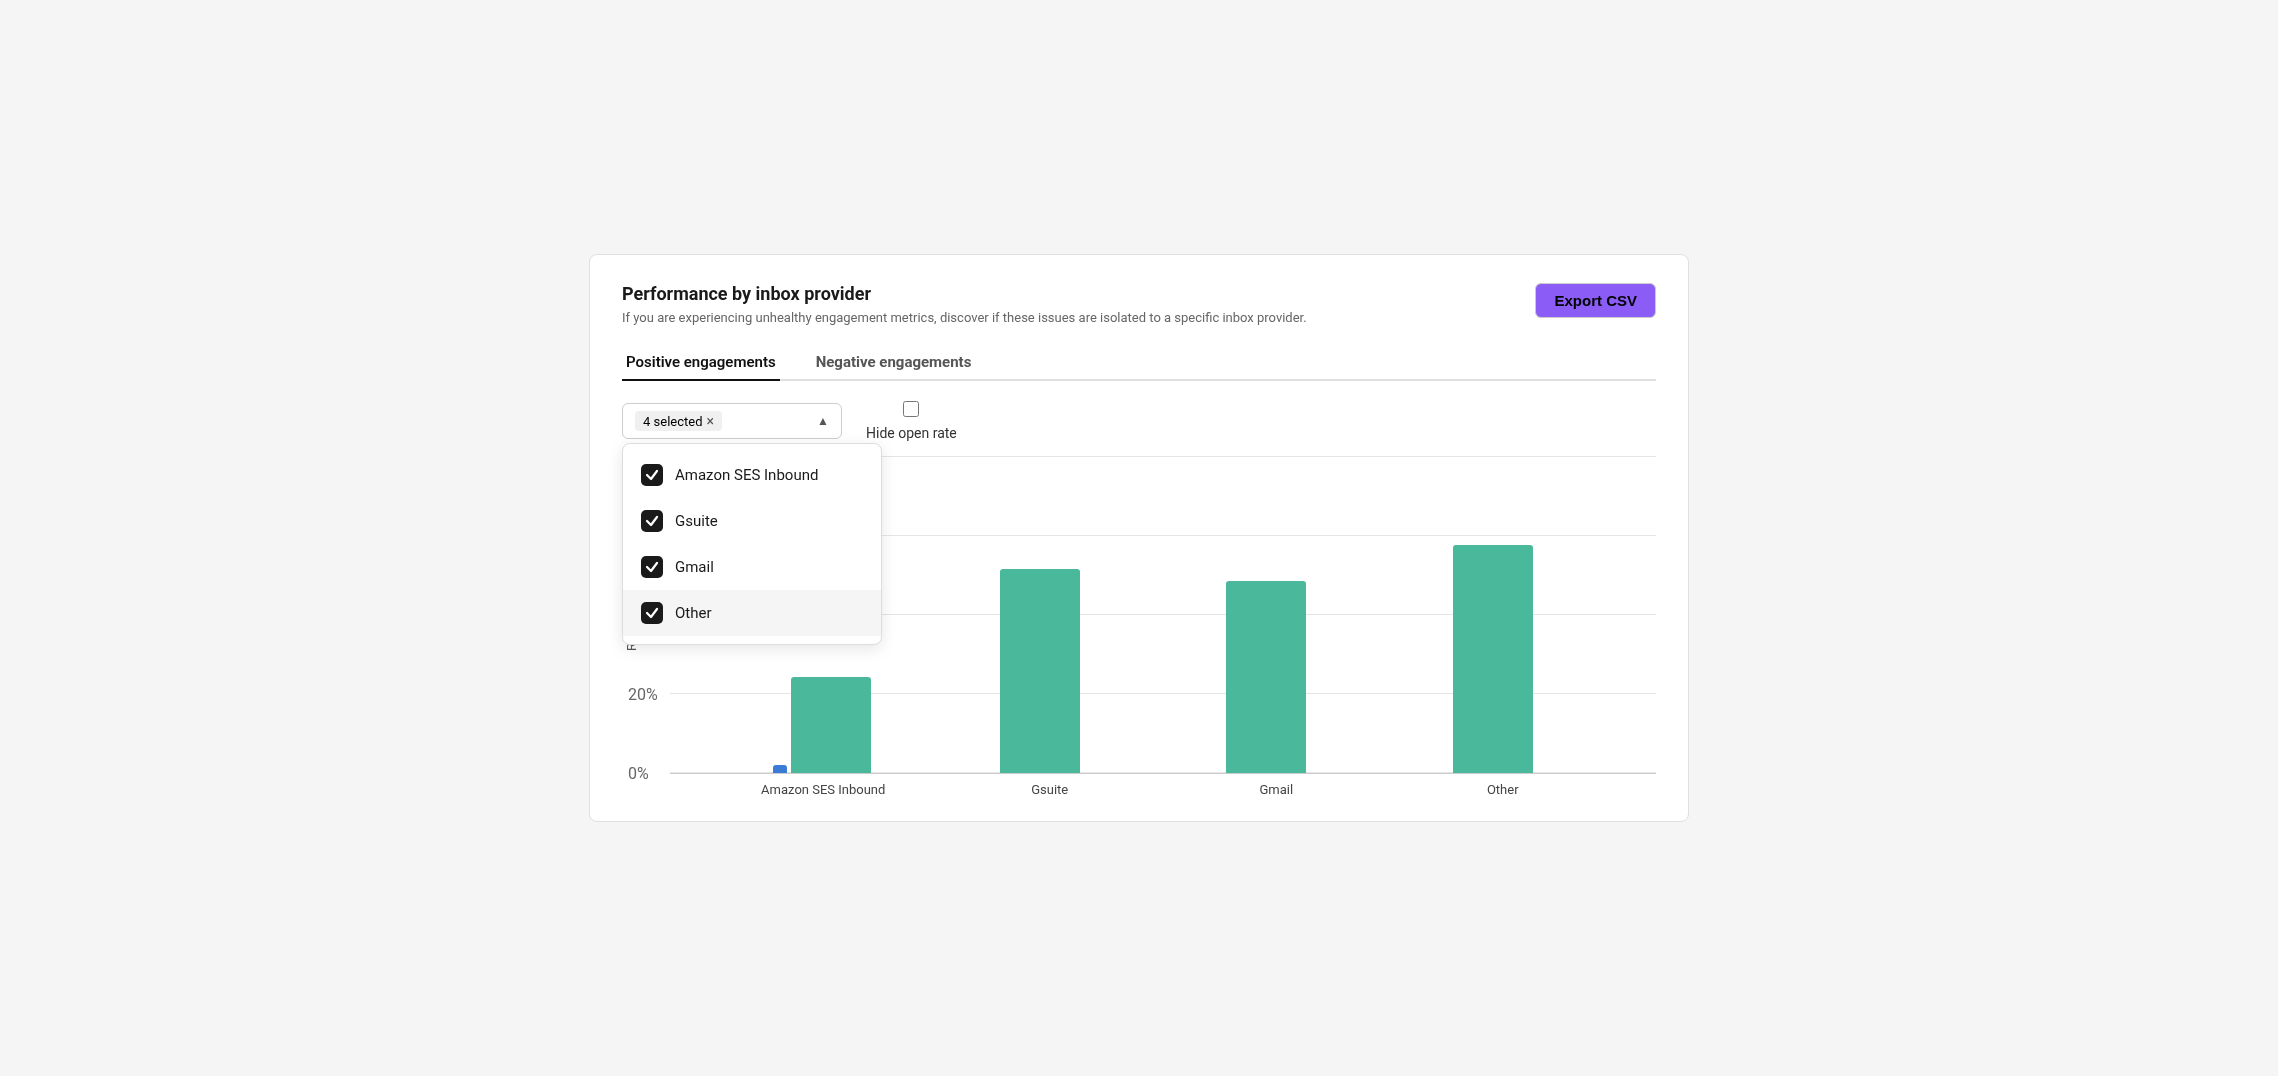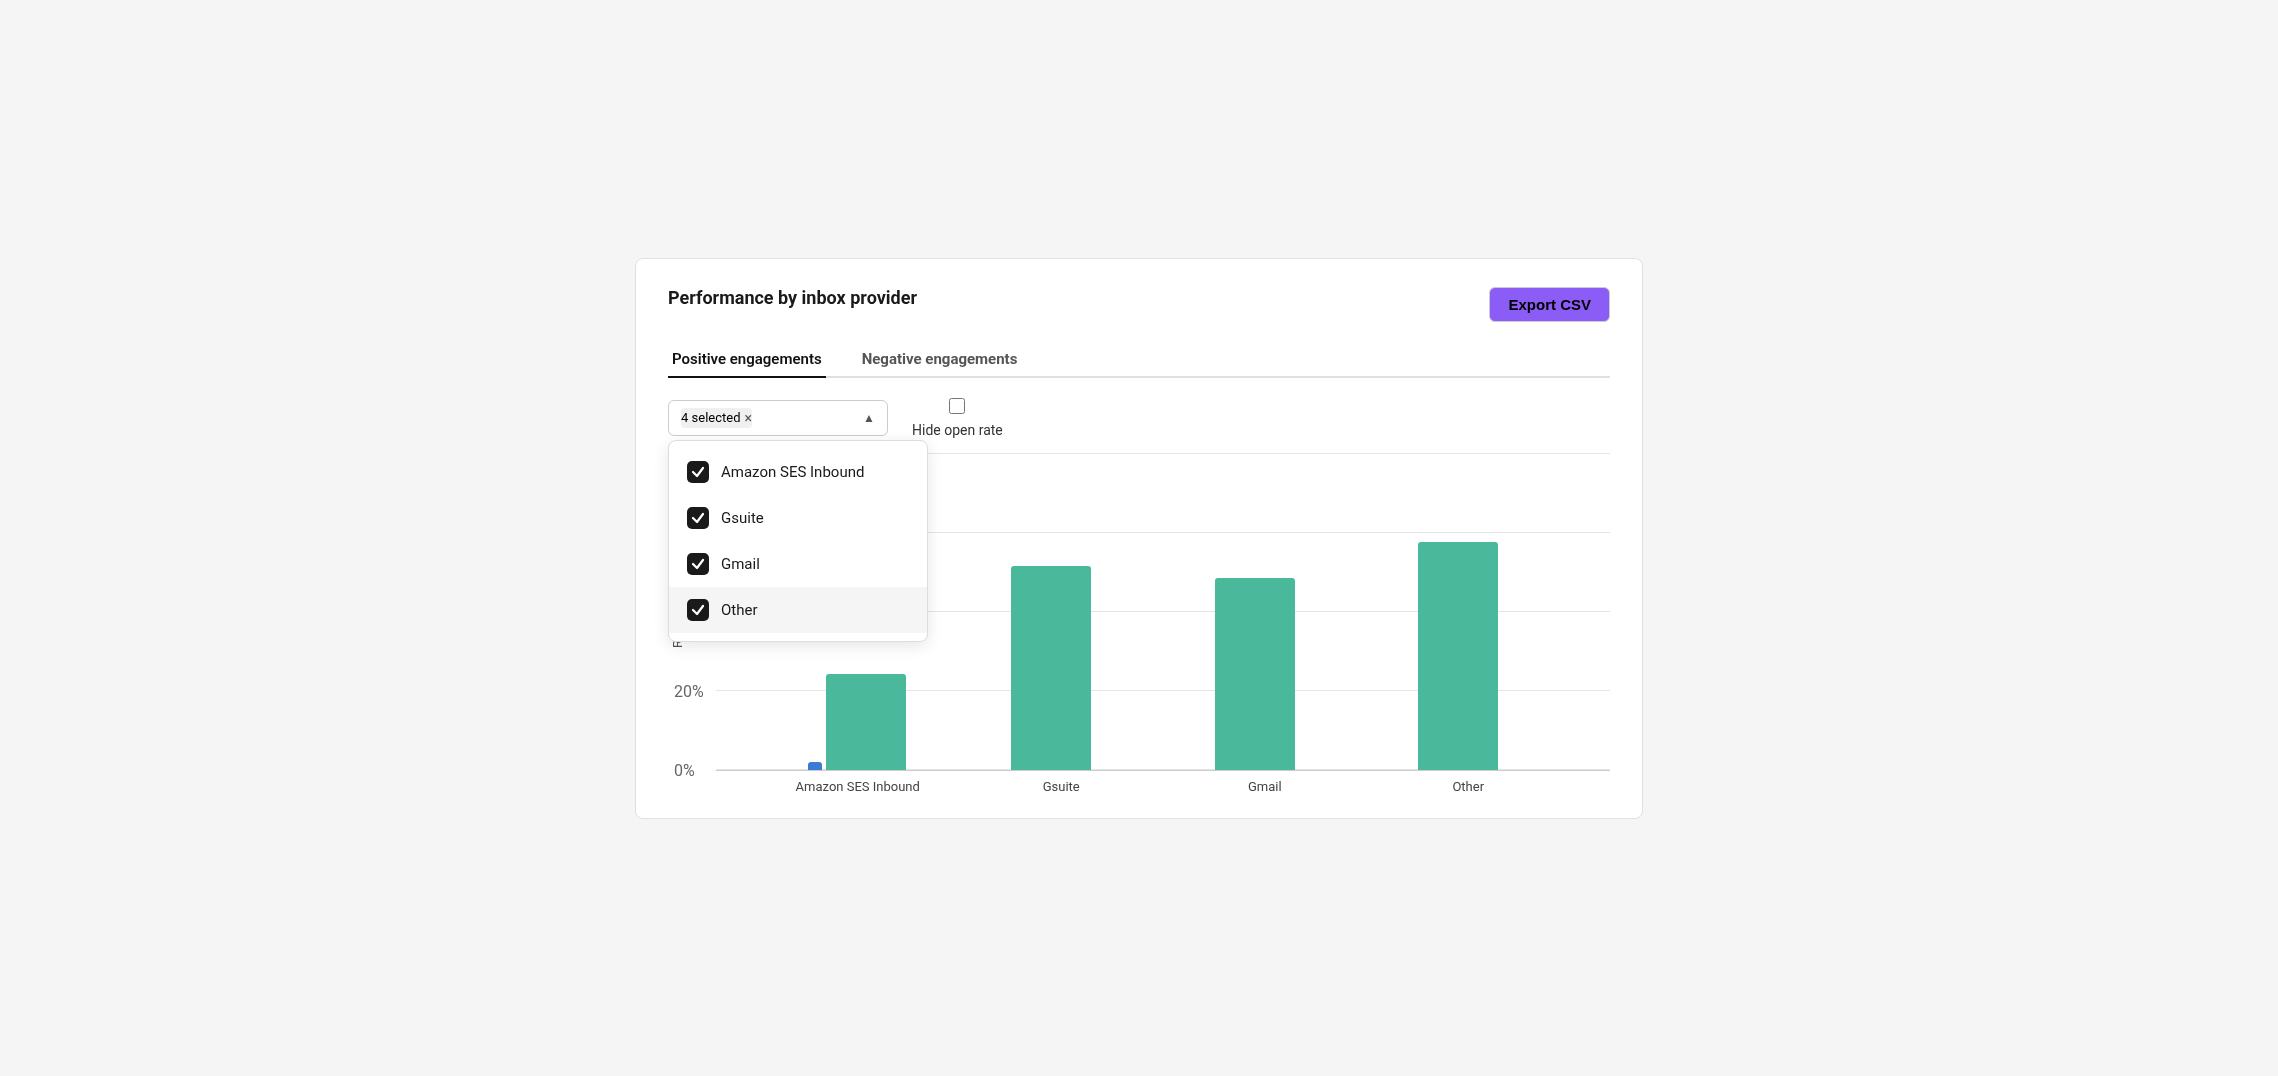--- a/index.html
+++ b/index.html
@@ -9,21 +9,21 @@
       display: flex;
       align-items: center;
       justify-content: center;
       min-height: 100vh;
     }
     .card {
       background: #fff;
       border: 1px solid #e0e0e0;
       border-radius: 8px;
       padding: 28px 32px 24px 32px;
-      width: 1008px;
+      width: 1100px;
       position: relative;
     }
     .card-header {
       display: flex;
       align-items: flex-start;
       justify-content: space-between;
       margin-bottom: 20px;
     }
     .card-title {
       font-size: 18px;
@@ -90,21 +90,21 @@
       justify-content: space-between;
     }
     .dropdown-trigger-left {
       display: flex;
       align-items: center;
       gap: 8px;
     }
     .selected-badge {
       background: #f0f0f0;
       border-radius: 4px;
-      padding: 2px 0;
+      padding: 2px 8px;
       font-size: 13px;
       display: flex;
       align-items: center;
       gap: 4px;
     }
     .selected-badge .x {
       font-size: 14px;
       color: #555;
       cursor: pointer;
     }
@@ -258,20 +258,21 @@
       font-weight: 500;
     }
   </style>
 </head>
 <body>
 
 <div class="card">
   <div class="card-header">
     <div>
       <div class="card-title">Performance by inbox provider</div>
+      <div class="card-subtitle">If you are experiencing unhealthy engagement metrics, discover if these issues are isolated to a specific inbox provider.</div>
     </div>
     <button class="export-btn">Export CSV</button>
   </div>
 
   <div class="tabs">
     <div class="tab active">Positive engagements</div>
     <div class="tab">Negative engagements</div>
   </div>
 
   <div class="controls-row">

